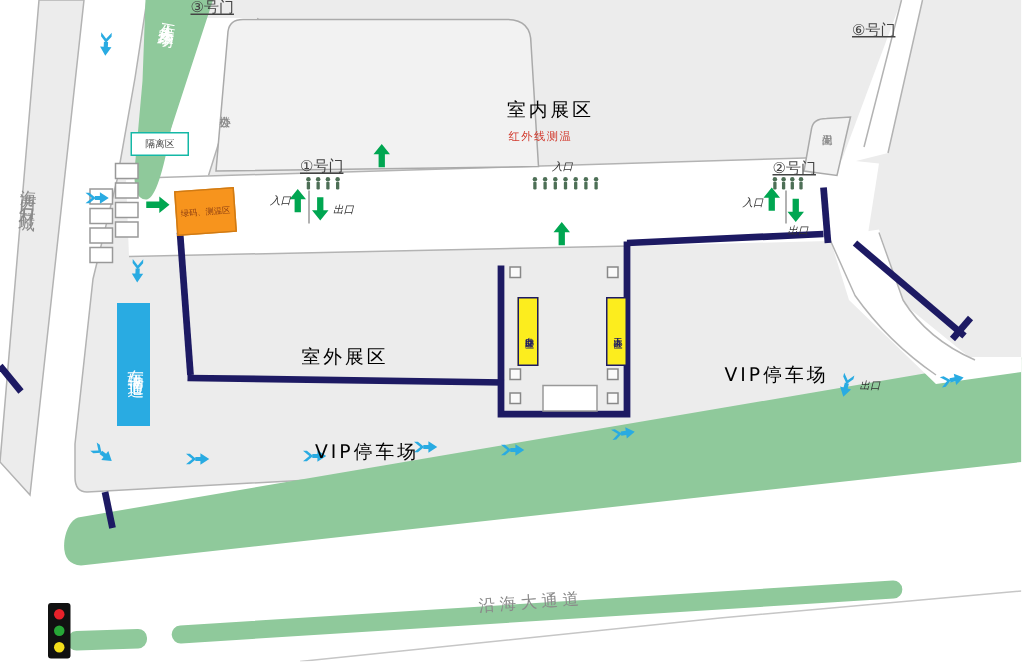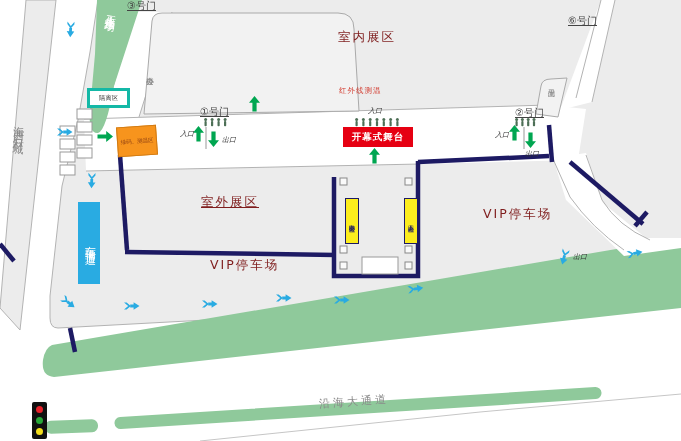--- a/index.html
+++ b/index.html
@@ -1,36 +1,36 @@
 <!DOCTYPE html>
 <html><head>
 <meta charset="utf-8">
 <style>
   html,body{margin:0;padding:0;background:#fff;}
   #stage{position:relative;width:681px;height:441px;background:#fff;overflow:hidden;
          font-family:"DejaVu Sans","Liberation Sans",sans-serif;}
   #bg{position:absolute;left:0;top:0;}
   .lbl{position:absolute;white-space:nowrap;color:#8a8a8a;line-height:1;}
-  .area{font-size:12.5px;letter-spacing:2px;color:#7f1d1d;}
+  .area{font-size:12.5px;letter-spacing:2px;color:#000000;margin-top:36px;}
   .gate{font-size:10px;color:#444;letter-spacing:0;text-decoration:underline;}
   .sm{font-size:7px;color:#333;font-style:italic;}
   .vert{writing-mode:vertical-rl;text-orientation:upright;}
   .red-text{color:#d23a2e;font-size:7.5px;letter-spacing:1px;}
   .stagebox{position:absolute;left:343px;top:127px;width:70px;height:20px;background:#e60012;
             color:#fff;font-size:9.5px;font-weight:bold;text-align:center;line-height:20px;letter-spacing:1px;}
   .orangebox{position:absolute;left:117px;top:126px;width:38px;height:28px;background:#f7941d;
              border:1px solid #cf7a14;color:#8b3d12;font-size:5.5px;display:flex;align-items:center;
              justify-content:center;transform:rotate(-4deg);}
   .bluebox{position:absolute;left:78px;top:202px;width:22px;height:82px;background:#29abe2;
            color:#fff;display:flex;align-items:center;justify-content:center;}
   .bluebox span{writing-mode:vertical-rl;text-orientation:upright;font-size:11px;letter-spacing:3px;}
   .ybox{position:absolute;width:12px;height:44px;background:#fced1e;border:1px solid #1d1a63;
         color:#1d1a63;display:flex;align-items:center;justify-content:center;}
   .ybox span{writing-mode:vertical-rl;text-orientation:upright;font-size:6px;line-height:1;letter-spacing:0.5px;}
-  .isolation{position:absolute;left:87px;top:88px;width:37px;height:14px;background:#fff;border:3px solid #14b8a6;
+  .isolation{position:absolute;left:87px;top:88px;width:37px;height:14px;background:#fff;border:1px solid #14b8a6;
              color:#444;font-size:6.5px;display:flex;align-items:center;justify-content:center;}
   .tlight{position:absolute;left:32px;top:402px;width:15px;height:37px;background:#111;border-radius:2px;
           display:flex;flex-direction:column;align-items:center;justify-content:space-evenly;}
   .tlight i{width:7px;height:7px;border-radius:50%;display:block;}
 </style>
 </head>
 <body>
 
 <div id="stage">
 
@@ -173,29 +173,28 @@
   <div class="lbl area" style="left:338px;top:31px;">室内展区</div>
   <div class="lbl red-text" style="left:296px;top:87px;margin-left:43px;">红外线测温</div>
 
   <div class="lbl sm" style="left:180px;top:131px;">入口</div>
   <div class="lbl sm" style="left:222px;top:137px;">出口</div>
   <div class="lbl sm" style="left:368px;top:108px;">入口</div>
   <div class="lbl sm" style="left:495px;top:132px;">入口</div>
   <div class="lbl sm" style="left:525px;top:151px;">出口</div>
   <div class="lbl sm" style="left:573px;top:254px;">出口</div>
 
-  <div class="stagebox">开幕式舞台</div>
   <div class="orangebox">
       <span>绿码、测温区</span>
     </div>
   <div class="bluebox">
       <span>车辆通道</span>
     </div>
 
-  <div class="lbl area" style="left:201px;top:196px;text-decoration:underline;">室外展区</div>
+  <div class="lbl area" style="left:201px;top:196px;">室外展区</div>
   <div class="lbl area" style="left:210px;top:259px;">VIP停车场</div>
   <div class="lbl area" style="left:483px;top:208px;">VIP停车场</div>
 
   <div class="ybox" style="left:345px;top:198px;">
       <span>自助办证区</span>
     </div>
   <div class="ybox" style="left:404px;top:198px;">
       <span>人工办证区</span>
     </div>
 

